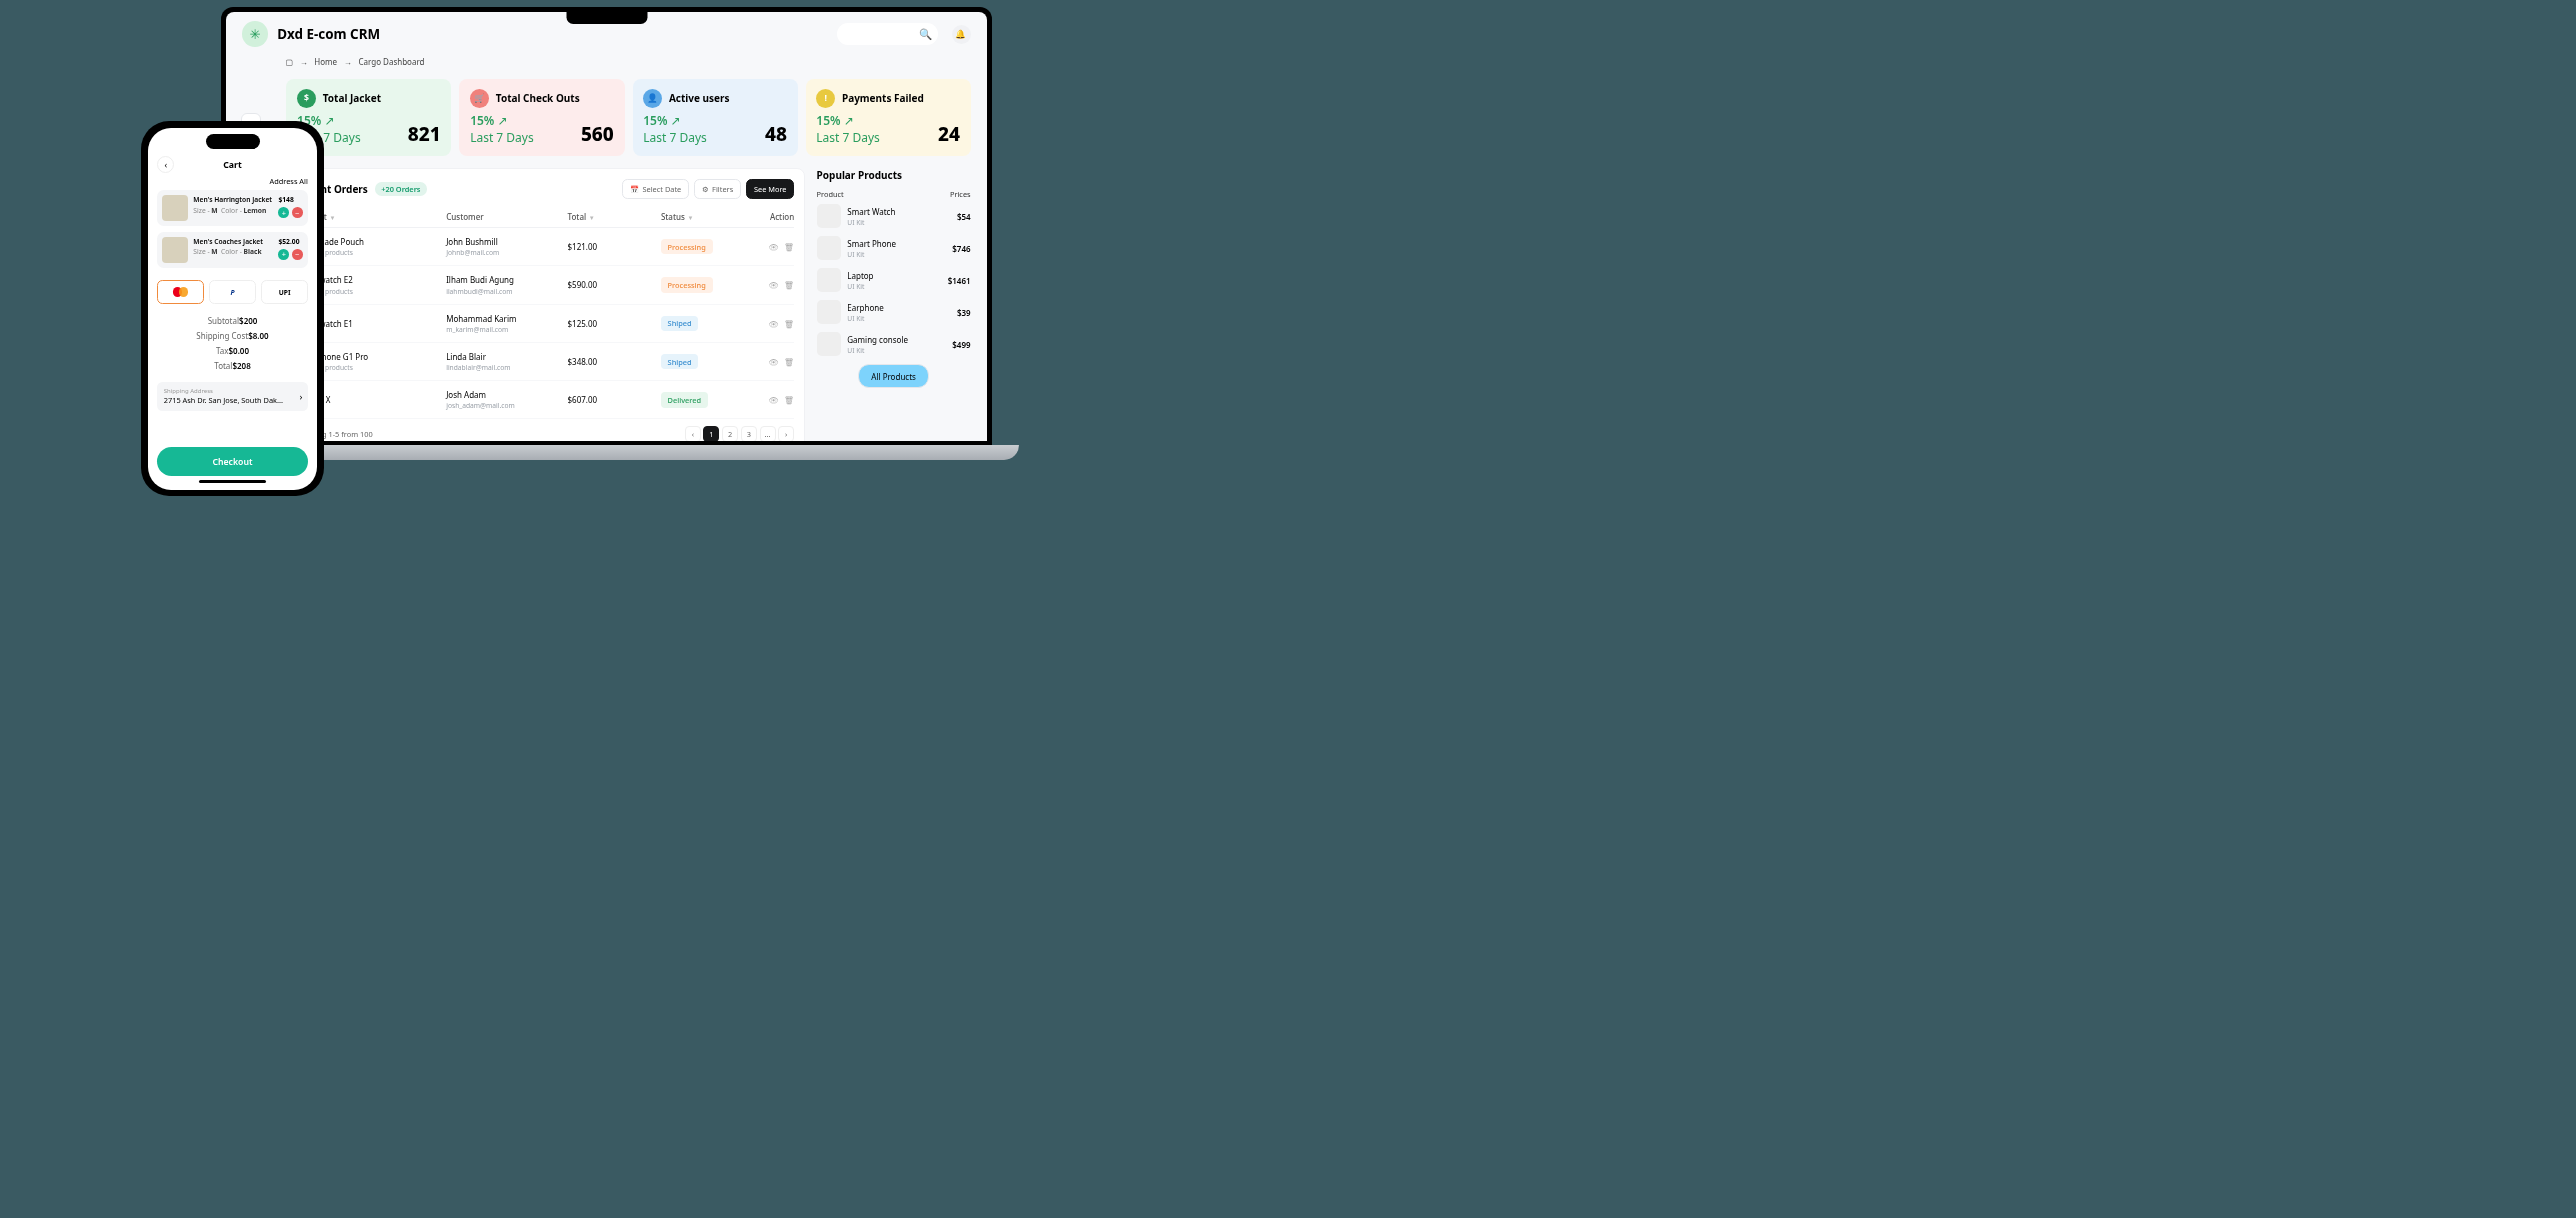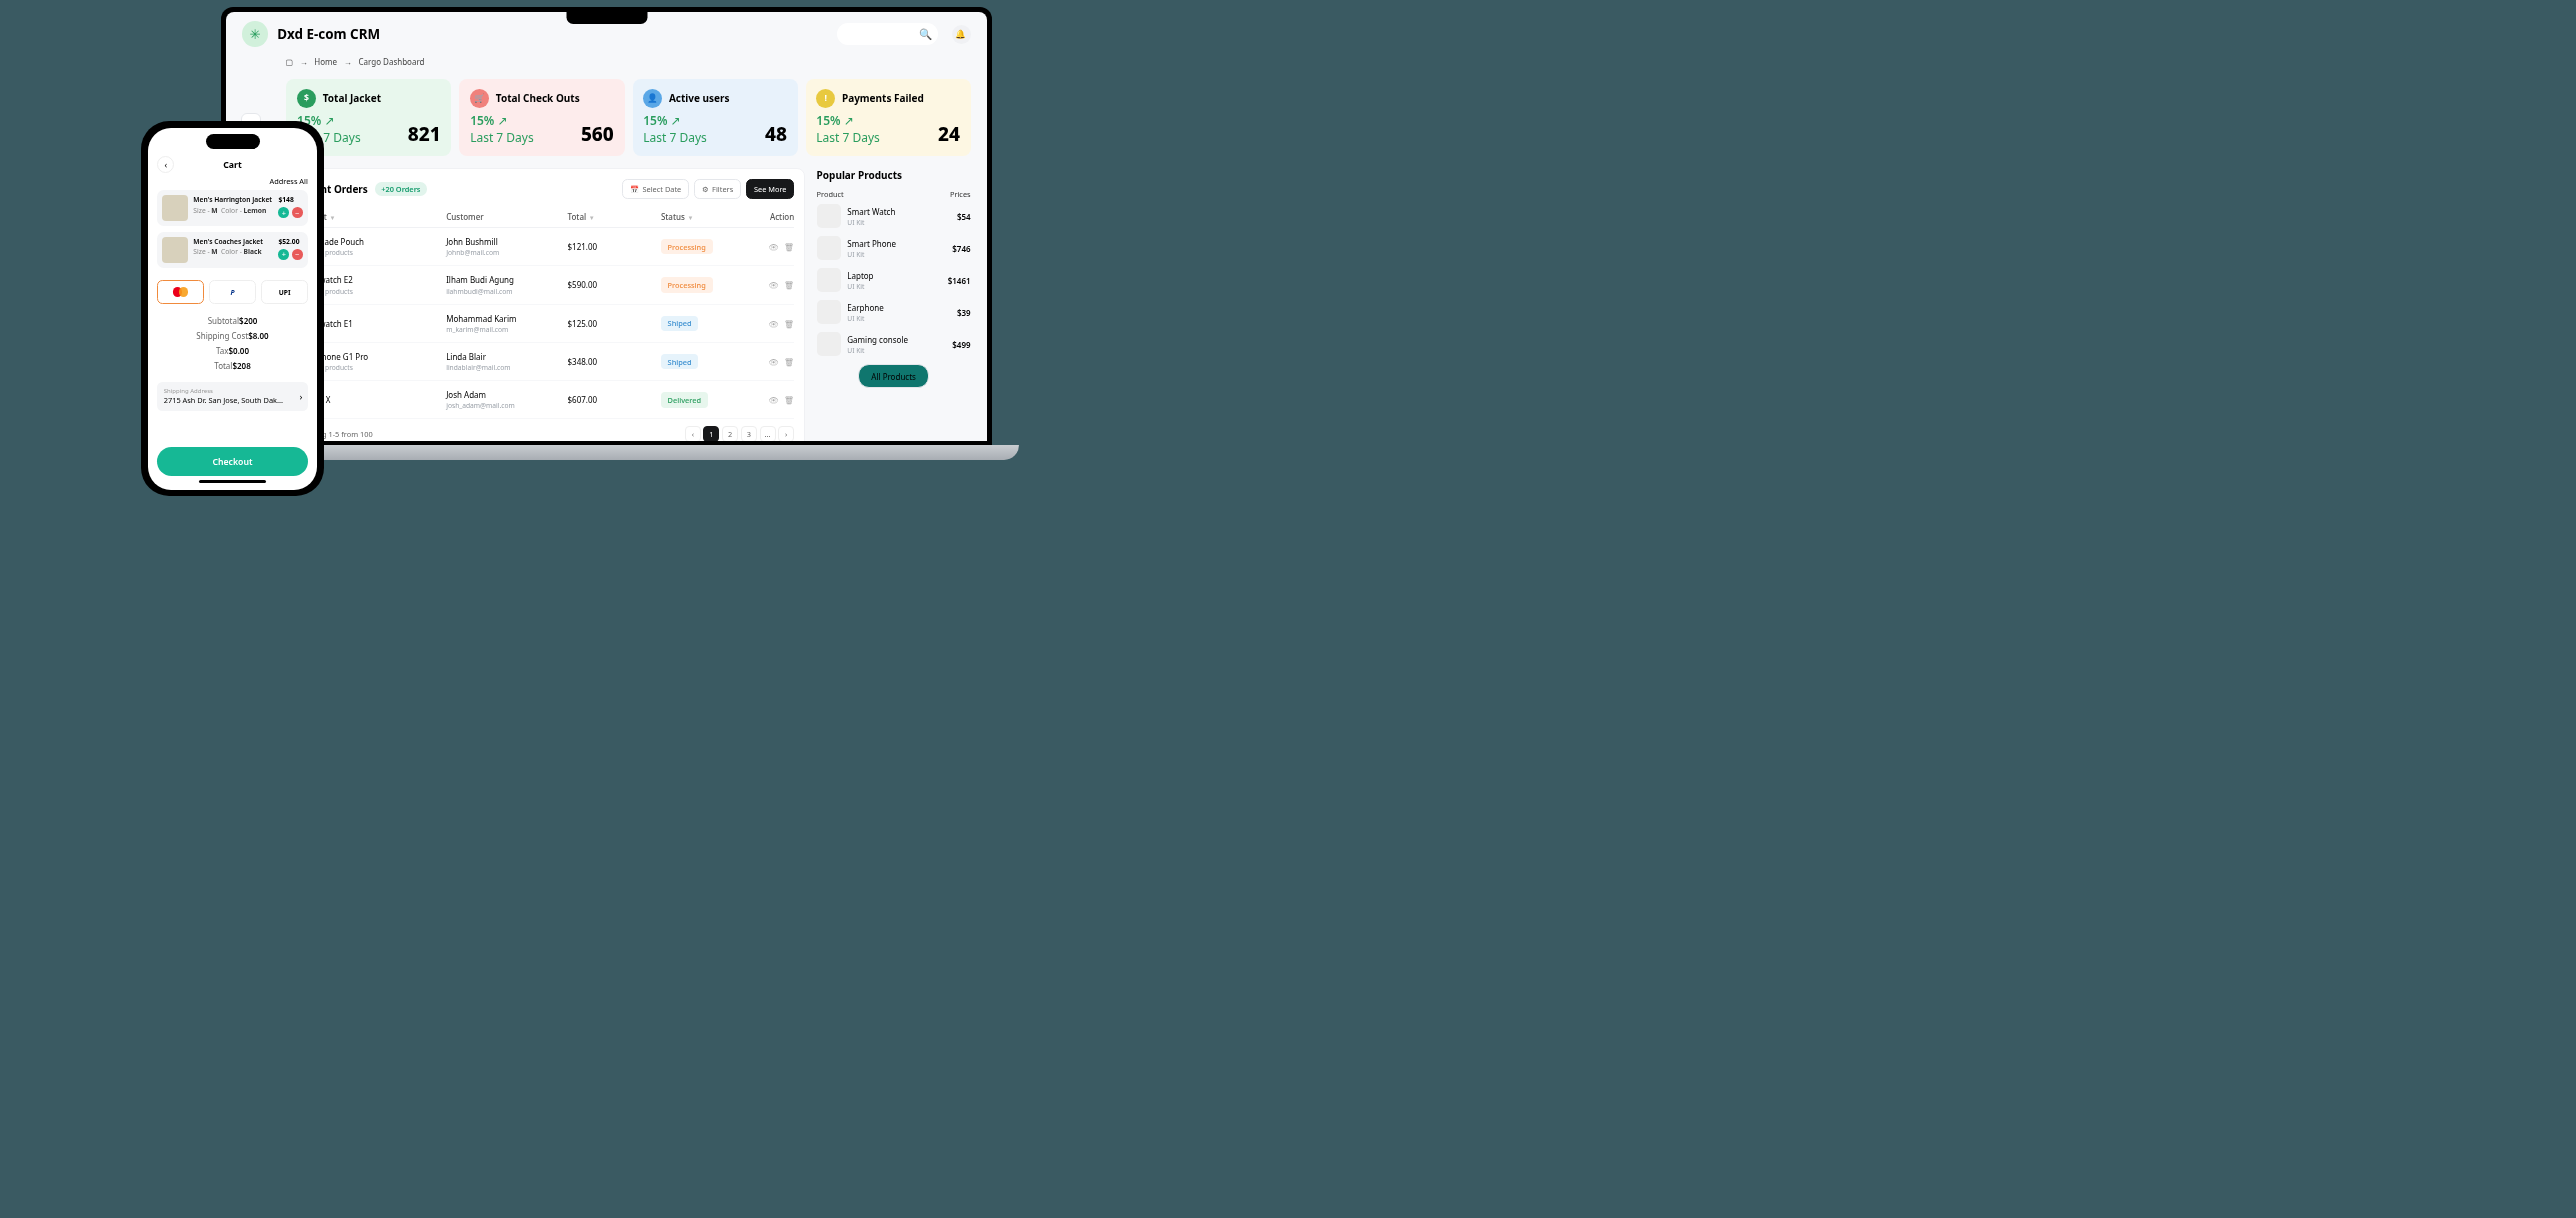--- a/index.html
+++ b/index.html
@@ -63,21 +63,21 @@
 
 
 .pop{width:154px}
 .pop h3{font-size:10px;font-weight:700;margin-bottom:6.7px}
 .pop-h{display:flex;justify-content:space-between;font-size:7.4px;color:#333;margin-bottom:5.4px}
 .prow{display:flex;align-items:center;gap:6.7px;margin-bottom:8px}
 .pthumb{width:24px;height:24px;border-radius:4.7px;background:#eee}
 .pinfo{flex:1;font-size:8px}
 .pinfo .sub{font-size:6.7px}
 .pprice{font-size:8px;font-weight:600}
-.allp{display:block;margin:4px auto 17px;border:0.7px solid #e5e7eb;border-radius:11px;padding:5.4px 12px;font-size:8px;background:#0f766e;cursor:pointer}
+.allp{display:block;margin:4px auto 17px;border:0.7px solid #e5e7eb;border-radius:11px;padding:5.4px 12px;font-size:8px;background:#7dd3fc;cursor:pointer}
 
 
 .phone{position:absolute;left:141px;top:121px;width:183px}
 .ph-body{background:#000;border-radius:28px;padding:6.7px}
 .ph-screen{background:#fff;border-radius:23px;height:362px;position:relative;overflow:hidden}
 .island{position:absolute;top:6.7px;left:50%;transform:translateX(-50%);width:54px;height:14.8px;background:#000;border-radius:9.4px}
 .ph-content{padding:31px 9.4px 6.7px;height:100%;display:flex;flex-direction:column}
 .ph-head{display:flex;align-items:center;justify-content:center;position:relative;margin-bottom:5.4px}
 .back{position:absolute;left:0;width:17.4px;height:17.4px;border:0.7px solid #eee;border-radius:50%;display:flex;align-items:center;justify-content:center;font-size:8.7px}
 .ph-title{font-size:8.7px;font-weight:700}

